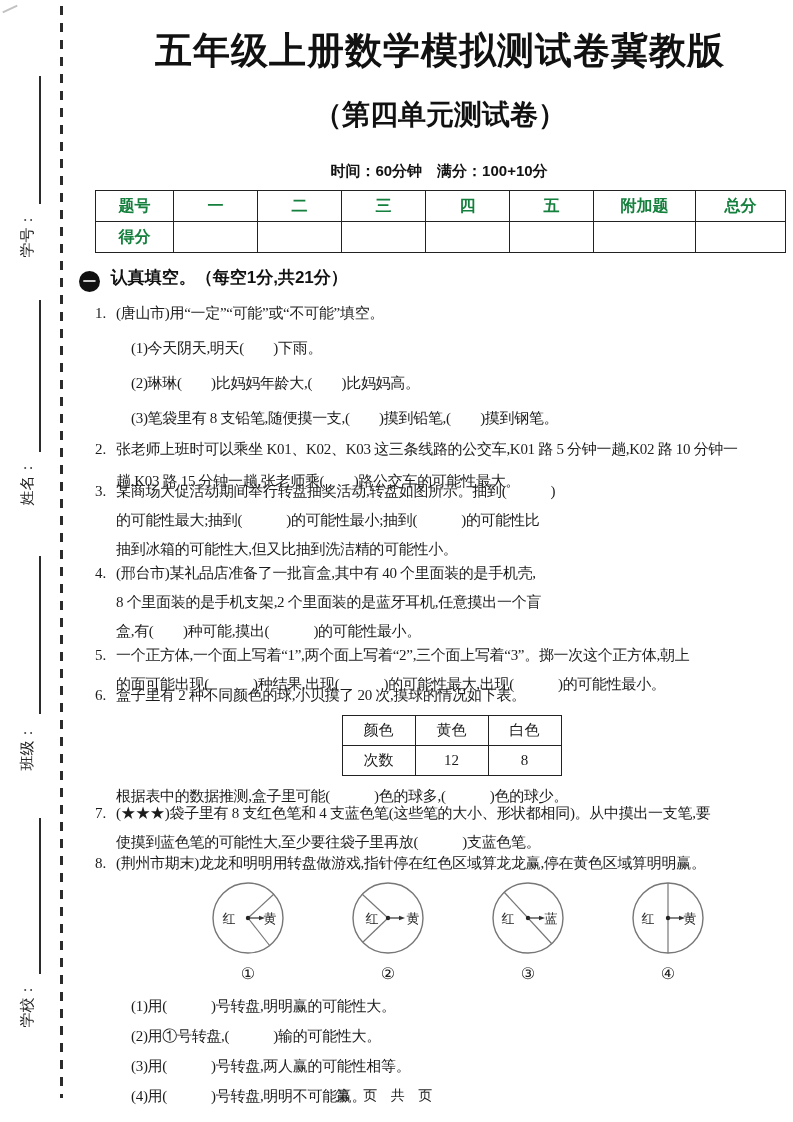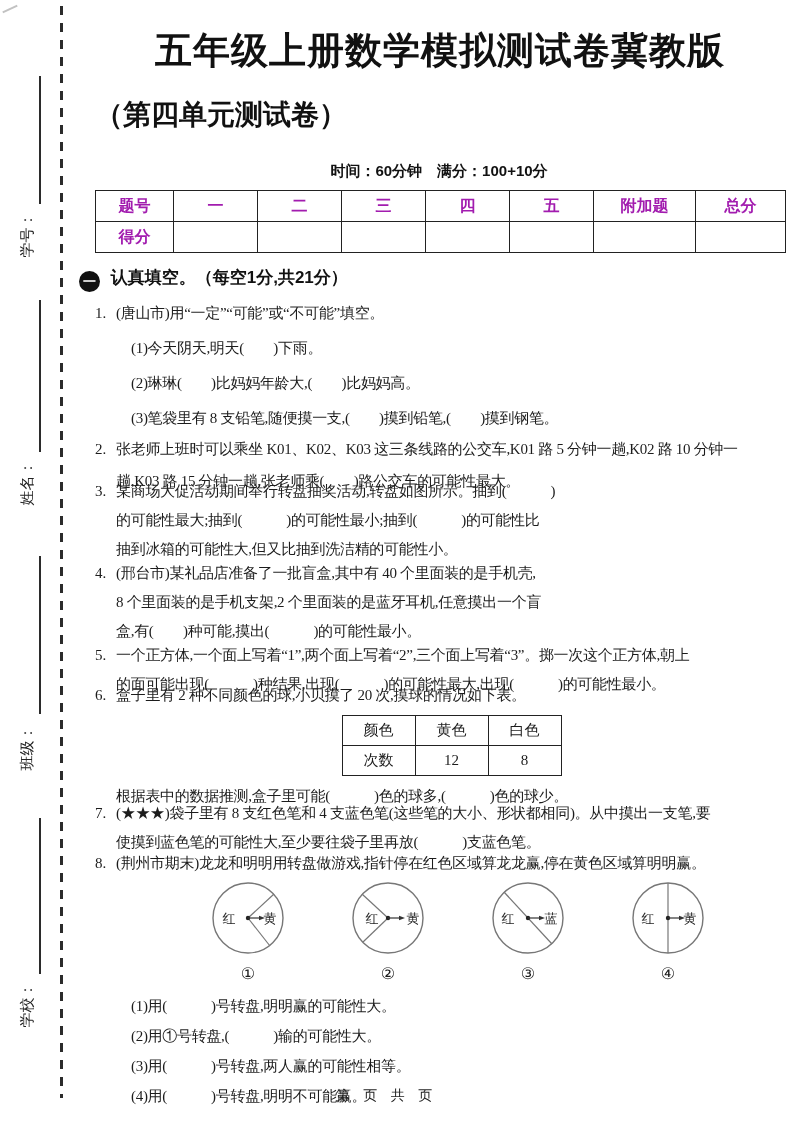--- a/index.html
+++ b/index.html
@@ -11,29 +11,29 @@
   .side-seg{position:absolute;left:39px;width:2px;background:#2b2b2b;}
   .side-label{position:absolute;left:1px;width:52px;height:20px;line-height:20px;
      text-align:center;font-size:15px;transform:rotate(-90deg);
      font-family:"Liberation Sans",sans-serif;color:#222;}
   .scan-mark{position:absolute;left:2px;top:8px;width:16px;height:0;
      border-top:2px solid #c2c2c2;transform:rotate(-25deg);}
   
   .title{position:absolute;left:95px;top:26px;width:690px;text-align:center;
      font-family:Liberation Sans, sans-serif;font-weight:900;font-size:37px;
      letter-spacing:1px;color:#111;}
-  .subtitle{position:absolute;left:95px;top:96px;width:690px;
+  .subtitle{position:absolute;left:95px;top:96px;width:690px;text-align:center;
      font-family:Liberation Serif, serif;font-weight:900;font-size:28px;color:#111;}
   .meta{position:absolute;left:95px;top:162px;width:688px;text-align:center;
      font-family:"Liberation Sans",sans-serif;font-weight:bold;font-size:15px;color:#111;}
   
   .score-table{position:absolute;left:95px;top:190px;border-collapse:collapse;
      table-layout:fixed;font-family:"Liberation Sans",sans-serif;}
   .score-table th,.score-table td{border:1.6px solid #222;height:30px;text-align:center;
-     font-size:16px;font-weight:bold;color:#a21caf;padding:0;}
+     font-size:16px;font-weight:bold;color:#15803d;padding:0;}
   
   .section-hd{position:absolute;left:79px;top:266px;height:24px;
      font-family:"Liberation Sans",sans-serif;font-weight:bold;font-size:17px;color:#111;}
   .badge{display:inline-block;width:21px;height:21px;line-height:21px;border-radius:50%;
      background:#101010;color:#fff;text-align:center;font-size:13px;vertical-align:-3px;
      margin-right:6px;}
   
   .q{position:absolute;left:95px;font-size:15px;color:#1c1c1c;}
   .q .qnum{position:absolute;left:0;top:0;height:26px;line-height:26px;}
   .qbody{padding-left:21px;}

